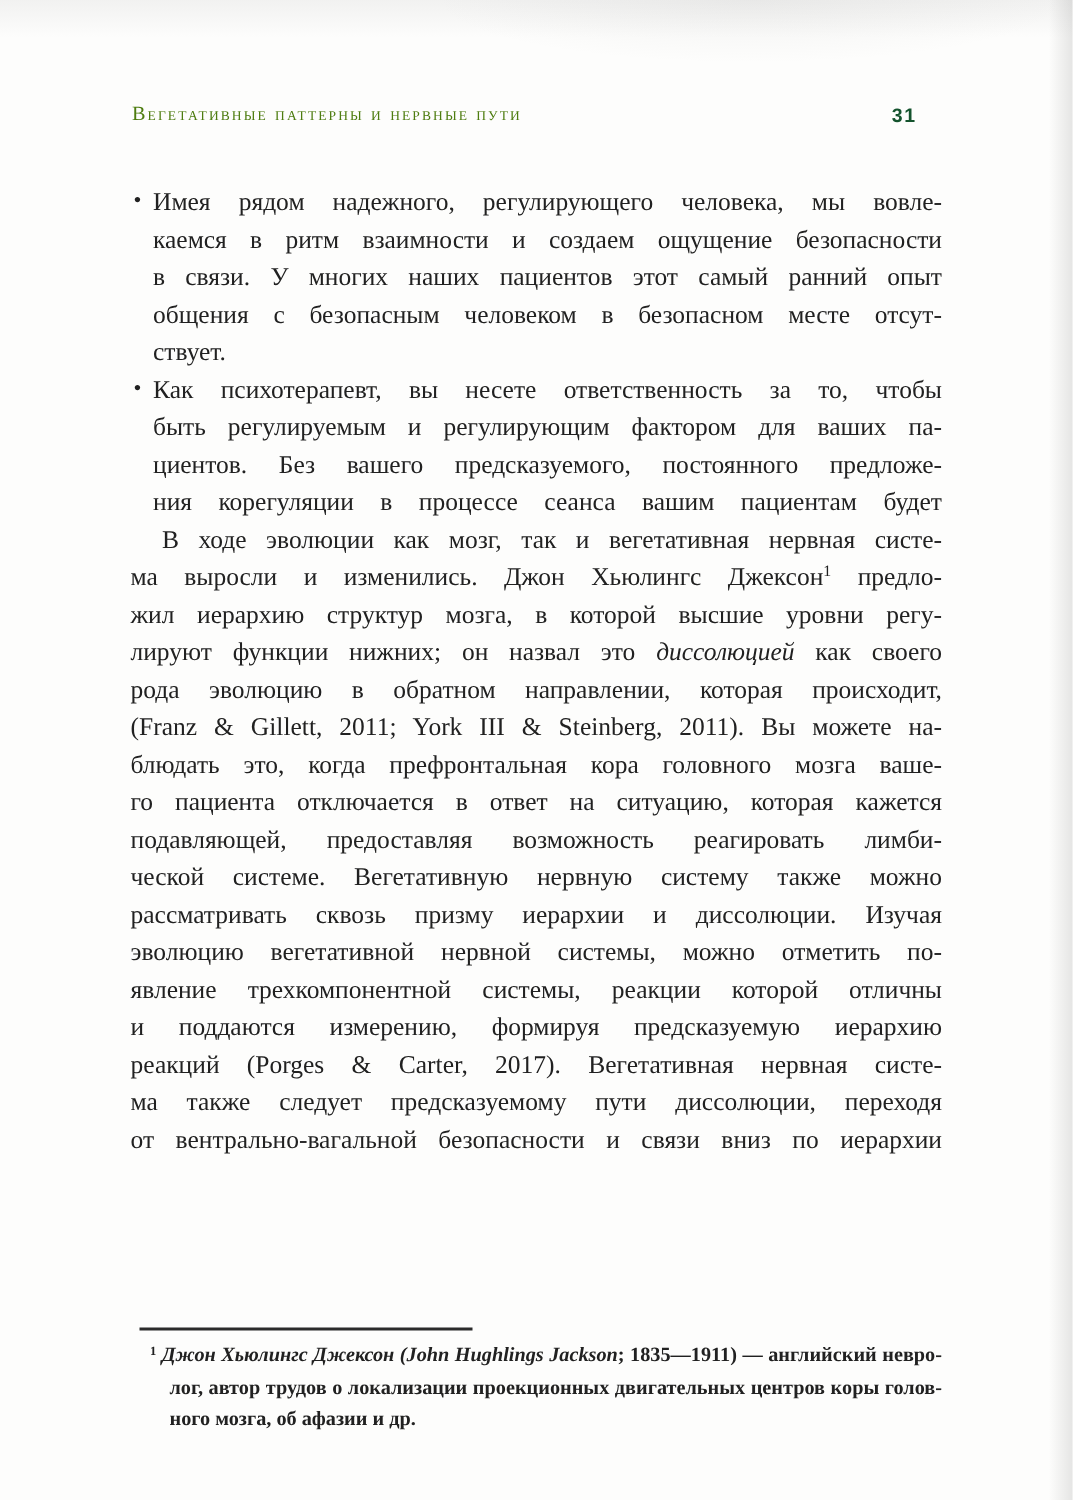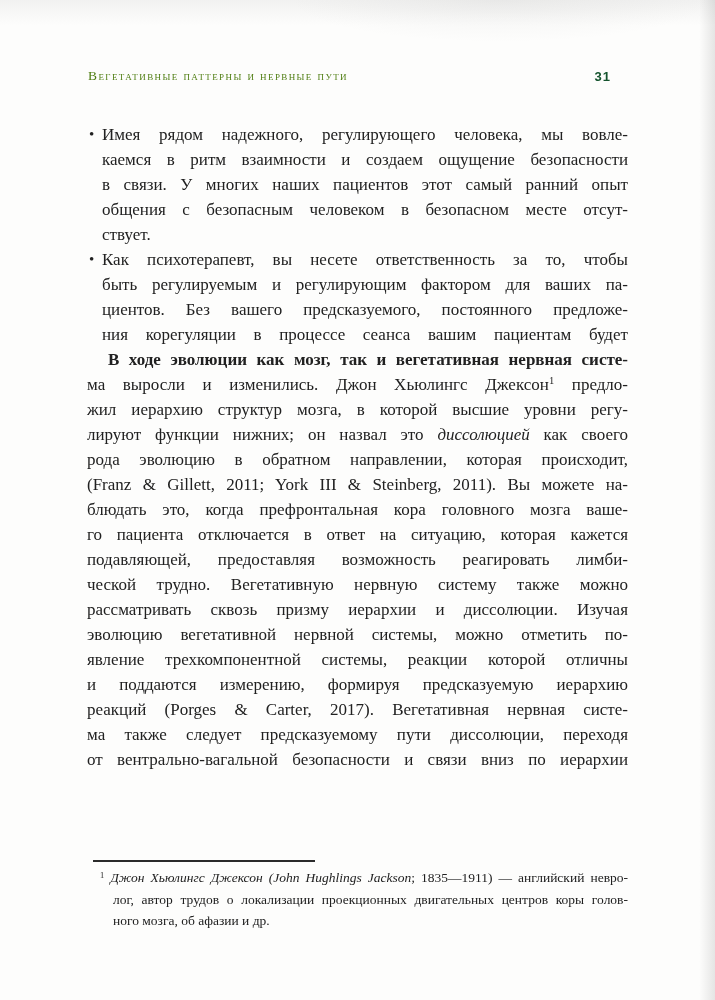--- a/index.html
+++ b/index.html
@@ -45,24 +45,24 @@
   .ln.last { text-align-last: left; }
   .ln em { font-style: italic; }
   .ln sup { font-size: 0.62em; line-height: 0; vertical-align: 6px; }
 
   .bullet-item { position: relative; padding-left: 15px; }
   .bullet-marker {
     position: absolute; left: 2px; top: 0;
     font-size: 15px; line-height: 25px; color: #212121;
   }
 
-  .para .ln:first-child { text-indent: 21px; font-weight: bold; }
+  .para .ln:first-child { text-indent: 21px; }
 
   .footnote {
-    position: absolute; left: 87px; top: 860px; width: 541px;
+    position: absolute; left: 87px; top: 885px; width: 541px; font-weight: bold;
   }
   .footnote-rule {
     width: 222px; height: 0;
     border-top: 2px solid #2b2b2b;
     margin-left: 6px; margin-bottom: 5px;
   }
   .footnote-lines { padding-left: 26px; }
   .footnote-lines .ln {
     height: 21.5px; line-height: 21.5px;
     font-size: 13.5px;
@@ -102,21 +102,21 @@
   <div class="para">
       <div class="ln"><span>В ходе эволюции как мозг, так и вегетативная нервная систе-</span></div>
       <div class="ln"><span>ма выросли и изменились. Джон Хьюлингс Джексон</span><sup>1</sup><span> предло-</span></div>
       <div class="ln"><span>жил иерархию структур мозга, в которой высшие уровни регу-</span></div>
       <div class="ln"><span>лируют функции нижних; он назвал это </span><em>диссолюцией</em><span> как своего</span></div>
       <div class="ln"><span>рода эволюцию в обратном направлении, которая происходит,</span></div>
       <div class="ln"><span>(Franz &amp; Gillett, 2011; York III &amp; Steinberg, 2011). Вы можете на-</span></div>
       <div class="ln"><span>блюдать это, когда префронтальная кора головного мозга ваше-</span></div>
       <div class="ln"><span>го пациента отключается в ответ на ситуацию, которая кажется</span></div>
       <div class="ln"><span>подавляющей, предоставляя возможность реагировать лимби-</span></div>
-      <div class="ln"><span>ческой трудно. Вегетативную нервную систему также можно</span></div>
+      <div class="ln"><span>ческой системе. Вегетативную нервную систему также можно</span></div>
       <div class="ln"><span>рассматривать сквозь призму иерархии и диссолюции. Изучая</span></div>
       <div class="ln"><span>эволюцию вегетативной нервной системы, можно отметить по-</span></div>
       <div class="ln"><span>явление трехкомпонентной системы, реакции которой отличны</span></div>
       <div class="ln"><span>и поддаются измерению, формируя предсказуемую иерархию</span></div>
       <div class="ln"><span>реакций (Porges &amp; Carter, 2017). Вегетативная нервная систе-</span></div>
       <div class="ln"><span>ма также следует предсказуемому пути диссолюции, переходя</span></div>
       <div class="ln"><span>от вентрально-вагальной безопасности и связи вниз по иерархии</span></div>
     </div>
 
 </div>

